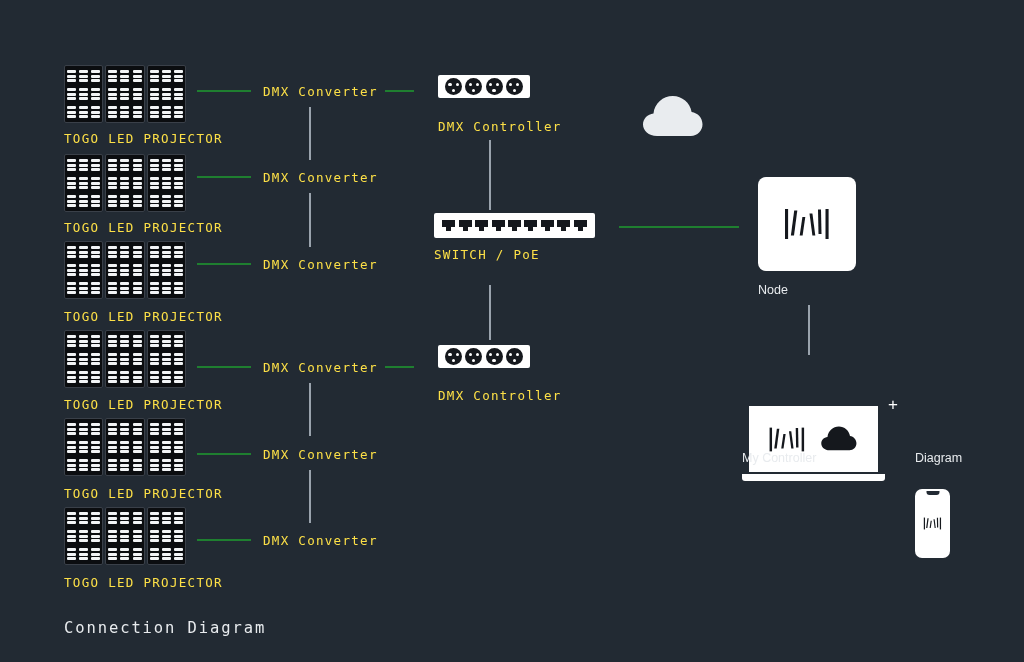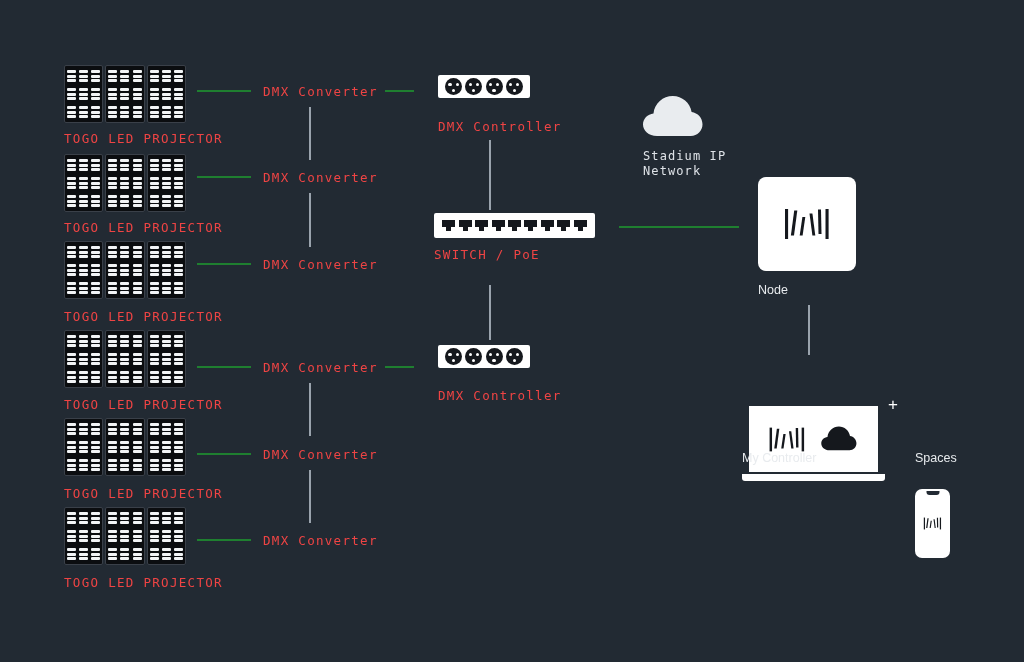--- a/index.html
+++ b/index.html
@@ -202,21 +202,21 @@
   .line-gray-v {
     position: absolute;
     background: #9aa3ad;
     width: 1.5px;
   }
 
   
   .label-mono {
     position: absolute;
     white-space: pre;
-    color: #ef4444;
+    color: #fde047;
     font-size: 12.5px;
     letter-spacing: 1.3px;
     font-family: "DejaVu Sans Mono", "Liberation Mono", monospace;
   }
 
   .label-sans {
     position: absolute;
     white-space: nowrap;
     color: #e8ebee;
     font-size: 12.5px;
@@ -1356,22 +1356,20 @@
   </div>
   <div class="label-mono" style="left:434px; top:247px;">SWITCH / PoE</div>
 
   <div class="line-green" style="left:619px; top:226px; width:120px;"></div>
 
   <div class="node cloud-icon" style="left:643px; top:95px;">
     <svg width="60" height="44" viewBox="0 0 60 44" xmlns="http://www.w3.org/2000/svg">
       <path d="M14 41 C5.5 41 0 35.5 0 29.5 C0 23.8 4.6 19 10.5 18.5 C11.6 8.3 19.9 1 29.8 1 C39.2 1 47 7.8 48.6 16.9 C54.8 17.7 59.5 22.9 59.5 29.3 C59.5 35.9 54.4 41 47.8 41 Z" fill="#e9ecef"></path>
     </svg>
   </div>
-  <div class="label-cloud" style="left:643px; top:149px;">Stadium IP
-Network</div>
 
   <div class="node node-card" style="left:758px; top:177px;">
     <div class="pp-logo">
       <svg width="48" height="32" viewBox="0 0 48 32" xmlns="http://www.w3.org/2000/svg">
         <rect x="2" y="1" width="3.1" height="30" fill="#15181d"></rect>
         <polygon points="11.2,2.5 14.3,2.5 11.0,27.5 7.9,27.5" fill="#15181d"></polygon>
         <polygon points="19.4,9.0 22.3,9.0 19.6,27.5 16.7,27.5" fill="#15181d"></polygon>
         <polygon points="26.5,5.5 29.4,5.5 32.3,27.5 29.4,27.5" fill="#15181d"></polygon>
         <polygon points="35.0,1.5 38.0,1.5 38.5,26.0 35.5,26.0" fill="#15181d"></polygon>
         <rect x="42.5" y="1" width="3.1" height="30" fill="#15181d"></rect>
@@ -1412,16 +1410,17 @@
       <svg width="19" height="13" viewBox="0 0 48 32" xmlns="http://www.w3.org/2000/svg">
         <rect x="2" y="1" width="3.1" height="30" fill="#15181d"></rect>
         <polygon points="11.2,2.5 14.3,2.5 11.0,27.5 7.9,27.5" fill="#15181d"></polygon>
         <polygon points="19.4,9.0 22.3,9.0 19.6,27.5 16.7,27.5" fill="#15181d"></polygon>
         <polygon points="26.5,5.5 29.4,5.5 32.3,27.5 29.4,27.5" fill="#15181d"></polygon>
         <polygon points="35.0,1.5 38.0,1.5 38.5,26.0 35.5,26.0" fill="#15181d"></polygon>
         <rect x="42.5" y="1" width="3.1" height="30" fill="#15181d"></rect>
       </svg>
     </div>
   </div>
-  <div class="label-sans" style="left:915px; top:451px;">Spaces</div>
-
+  <div class="label-sans" style="left:915px; top:451px;">Diagram</div>
+
+  <div class="diagram-title">Connection Diagram</div>
 
 </div>
 
 </body></html>

